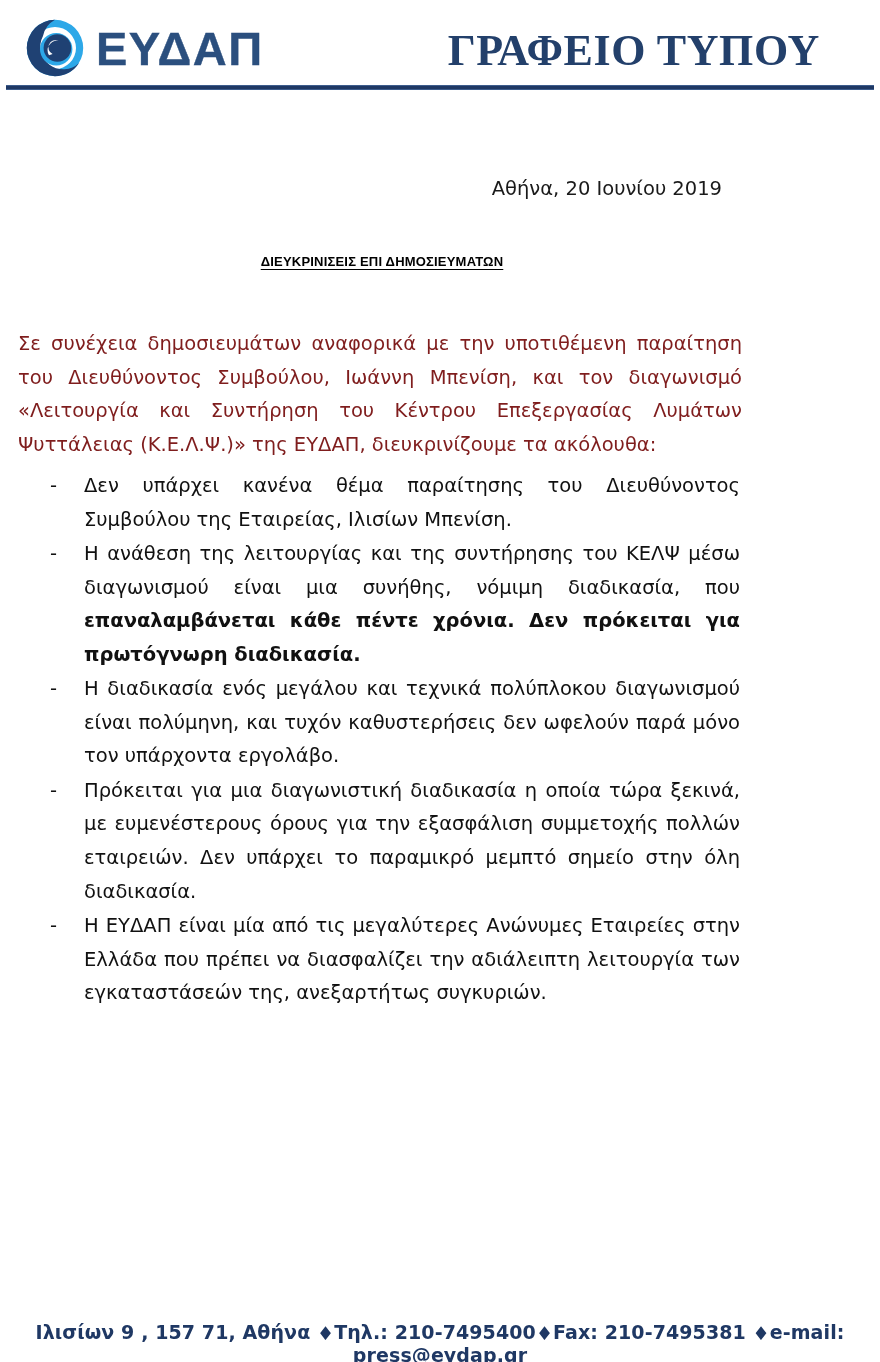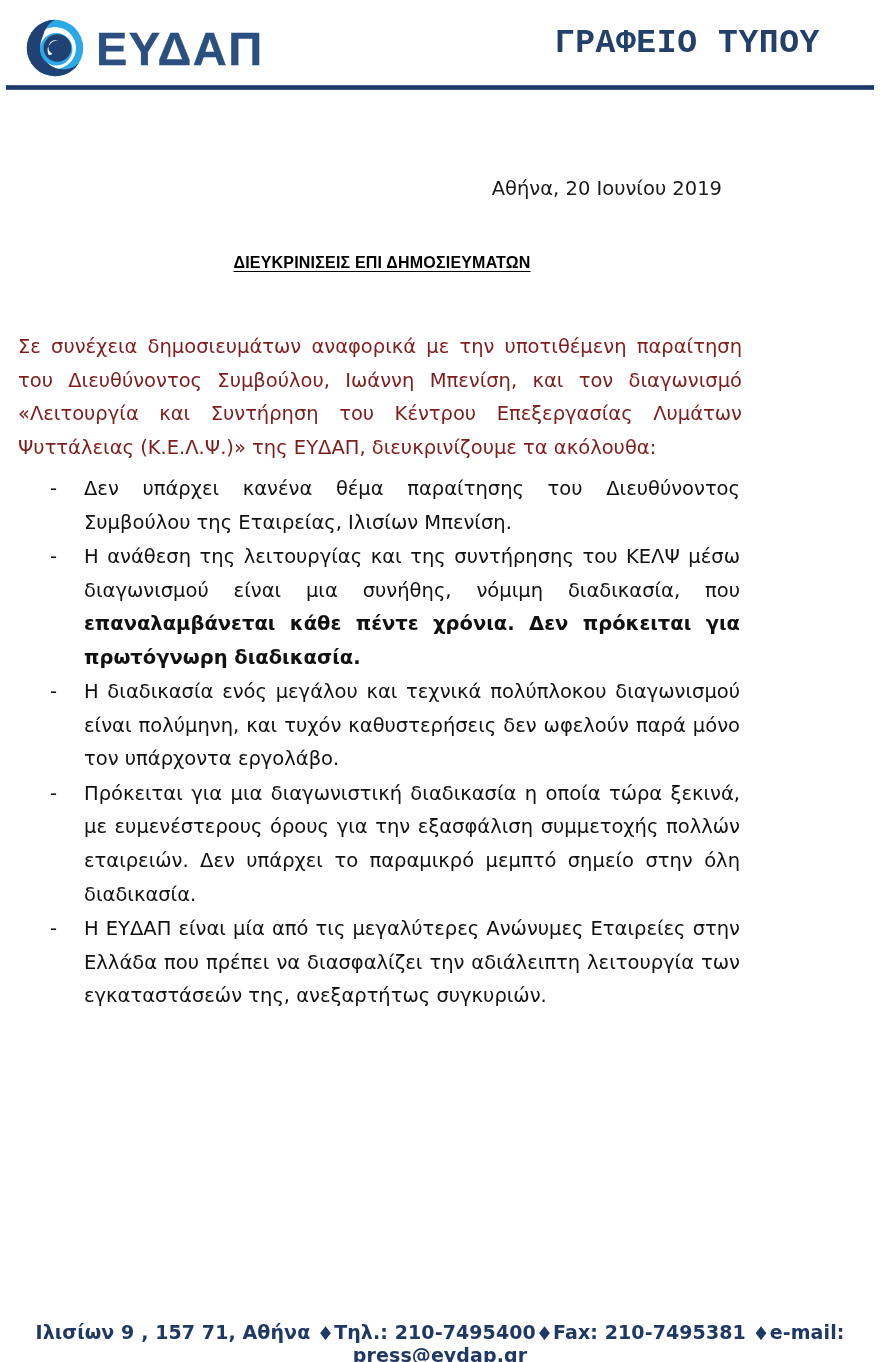--- a/index.html
+++ b/index.html
@@ -52,25 +52,25 @@
     font-weight: bold;
     letter-spacing: 1.5px;
     color: #2b4f7e;
     line-height: 1;
     -webkit-text-stroke: 0.4px #2b4f7e;
   }
   .office-title {
     position: absolute;
     right: 60px;
     top: 13px;
-    font-size: 33px;
+    font-size: 44px;
     font-weight: bold;
     letter-spacing: 0.6px;
     color: #23406b;
-    font-family: Liberation Mono, monospace;
+    font-family: Liberation Serif, serif;
   }
   .header-rule {
     position: absolute;
     left: 6px;
     top: 73px;
     width: 868px;
     height: 5px;
     background: #1f3864;
     border-top: 1px solid #3d5c8c;
     border-bottom: 1px solid #3d5c8c;
@@ -89,21 +89,21 @@
     margin: 77px 42px 0 0;
     text-align: right;
     font-size: 19.5px;
     color: #1a1a1a;
     font-family: "DejaVu Sans", "Liberation Sans", sans-serif;
   }
 
   .doc-title {
     margin: 54px 0 0 0;
     text-align: center;
-    font-size: 16px;
+    font-size: 13px;
     font-weight: bold;
     text-decoration: underline;
     text-underline-offset: 3px;
     letter-spacing: 0.2px;
     color: #000000;
     font-family: "Liberation Sans", "DejaVu Sans", sans-serif;
   }
 
   .intro {
     margin: 58px 22px 0 18px;

